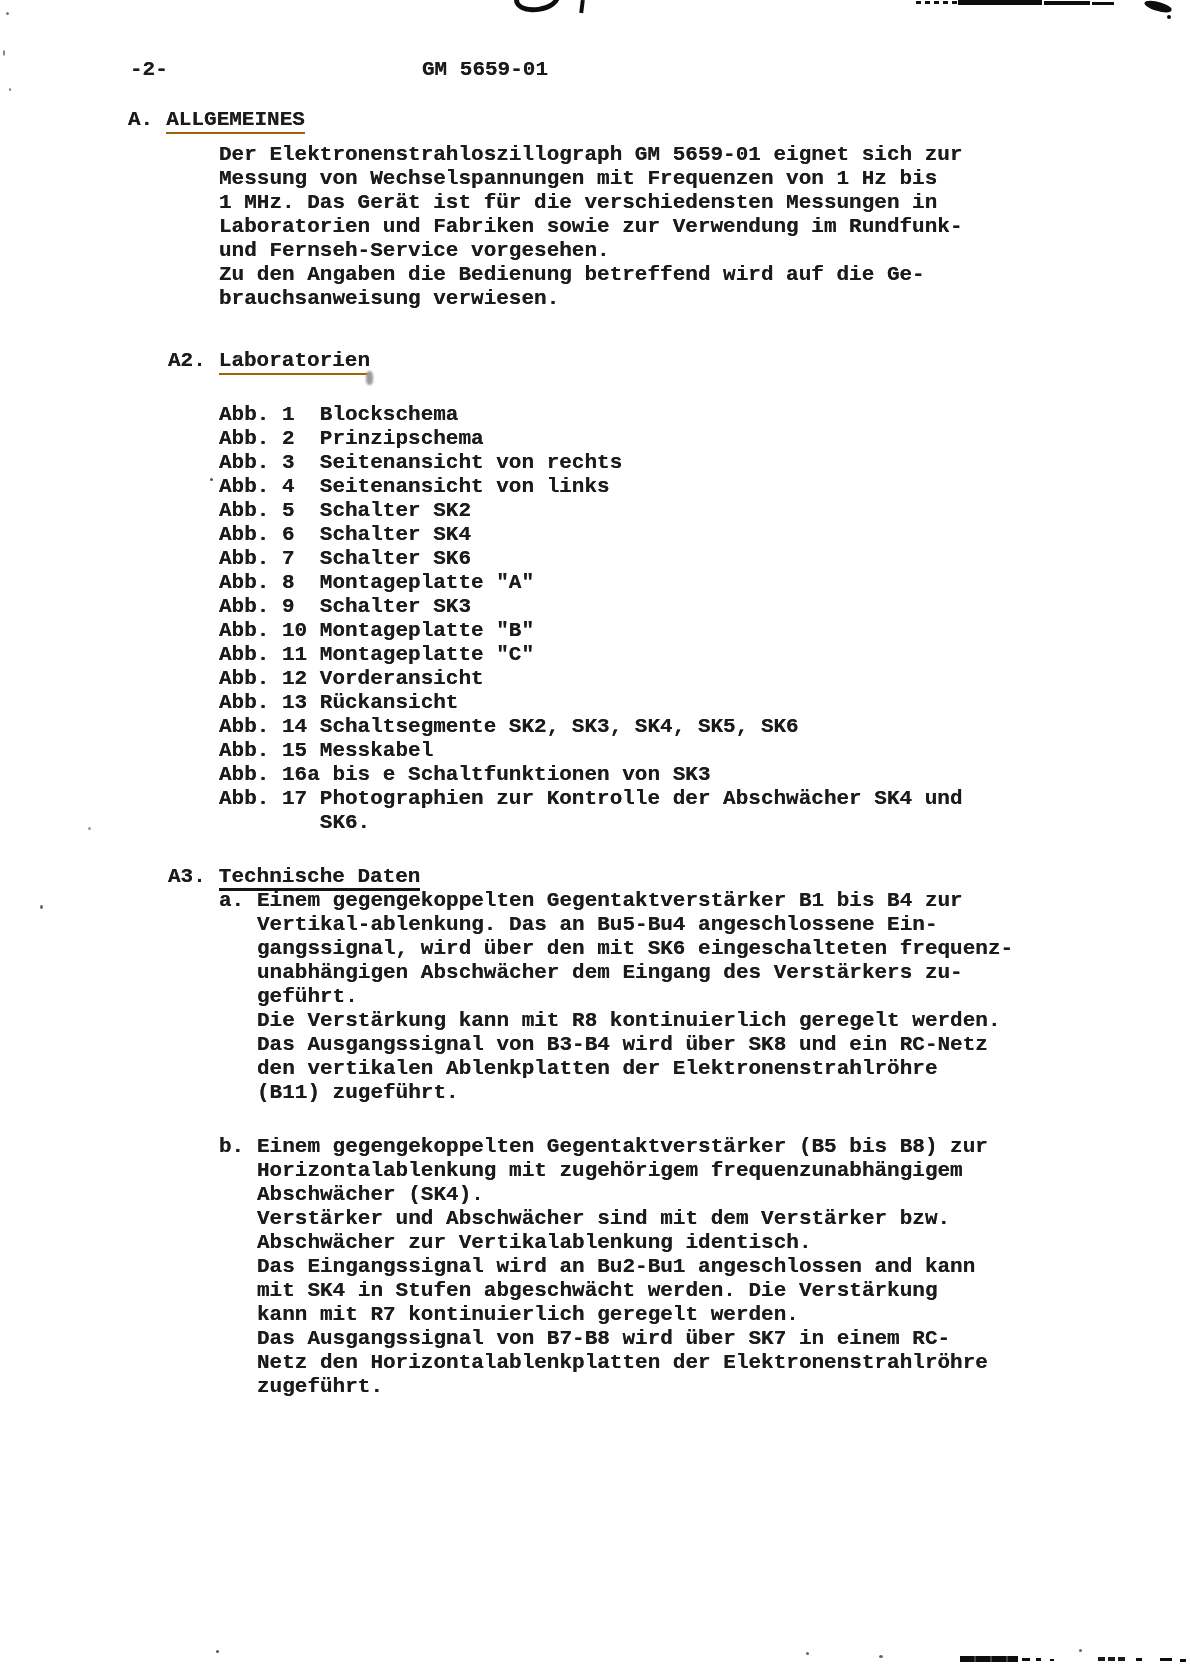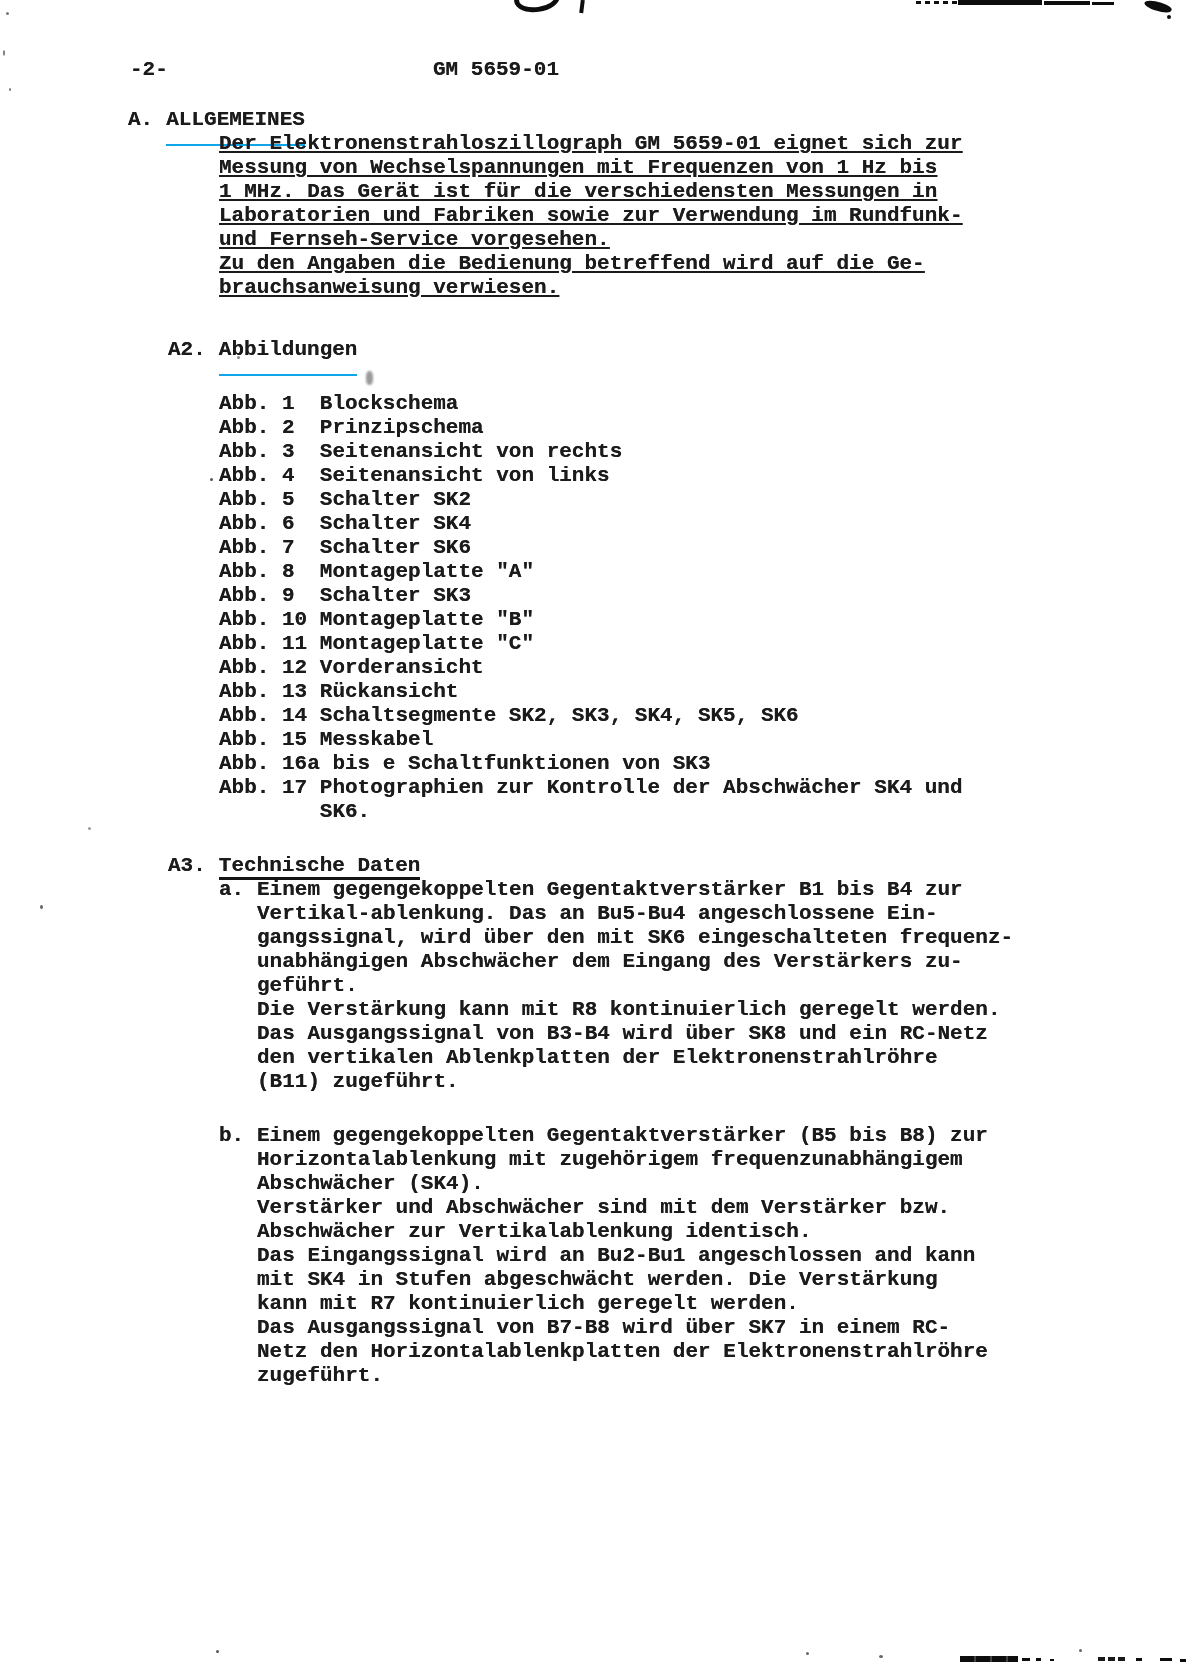--- a/index.html
+++ b/index.html
@@ -13,32 +13,32 @@
     font-weight:700;
     color:#1b1b1b;
     font-size:21px;
     line-height:24px;
     text-shadow:0 0 .5px rgba(10,10,10,.75);
   }
   .page *{box-sizing:border-box;}
   pre{margin:0;font:inherit;white-space:pre;}
   .hdr{position:relative;height:24px;margin-top:58px;}
   .pageno{position:absolute;left:130px;top:0;}
-  .docref{position:absolute;left:433px;top:0;}
+  .docref{position:absolute;left:422px;top:0;}
   .h-a{margin:26px 0 0 128px;}
   .h-sub{margin-left:168px;}
   .h-a1{margin-top:14px;}
   .h-a2{margin-top:38px;}
   .h-a3{margin-top:30px;}
   .lbl{display:inline-block;}
   .gap1{margin-left:13px;}  
-  .u{border-bottom:2px solid #0ea5e9;padding-bottom:13px;text-align:right;}
+  .u{border-bottom:2px solid #a16207;padding-bottom:1px;text-align:right;}
   .u-thick{border-bottom:3px solid #141414;padding-bottom:0;}
   .body-col{margin-left:219px;}
-  .para1{text-decoration:underline;}
+  .para1{margin-top:11px;}
   .figlist{margin-top:30px;}
   .prinzip{margin-top:12px;}
   .gap2{margin-left:25px;}  
   .intro{margin-top:12px;margin-left:257px;}
   .item{display:flex;margin-left:219px;}
   .item .marker{width:38px;flex:0 0 38px;}
   .item-a{margin-top:0;}
   .item-b{margin-top:30px;}
   
   .art{position:absolute;background:#0d0d0d;}
@@ -103,21 +103,21 @@
 
   <pre class="body-col para1">Der Elektronenstrahloszillograph GM 5659-01 eignet sich zur
 Messung von Wechselspannungen mit Frequenzen von 1 Hz bis
 1 MHz. Das Gerät ist für die verschiedensten Messungen in
 Laboratorien und Fabriken sowie zur Verwendung im Rundfunk-
 und Fernseh-Service vorgesehen.
 Zu den Angaben die Bedienung betreffend wird auf die Ge-
 brauchsanweisung verwiesen.</pre>
 
   <div class="h-sub h-a2">
-    <span class="lbl">A2.</span><span class="u gap1">Abbildungen</span>
+    <span class="lbl">A2.</span><span class="u gap1">Laboratorien</span>
   </div>
   <pre class="body-col figlist">Abb. 1  Blockschema
 Abb. 2  Prinzipschema
 Abb. 3  Seitenansicht von rechts
 Abb. 4  Seitenansicht von links
 Abb. 5  Schalter SK2
 Abb. 6  Schalter SK4
 Abb. 7  Schalter SK6
 Abb. 8  Montageplatte "A"
 Abb. 9  Schalter SK3

